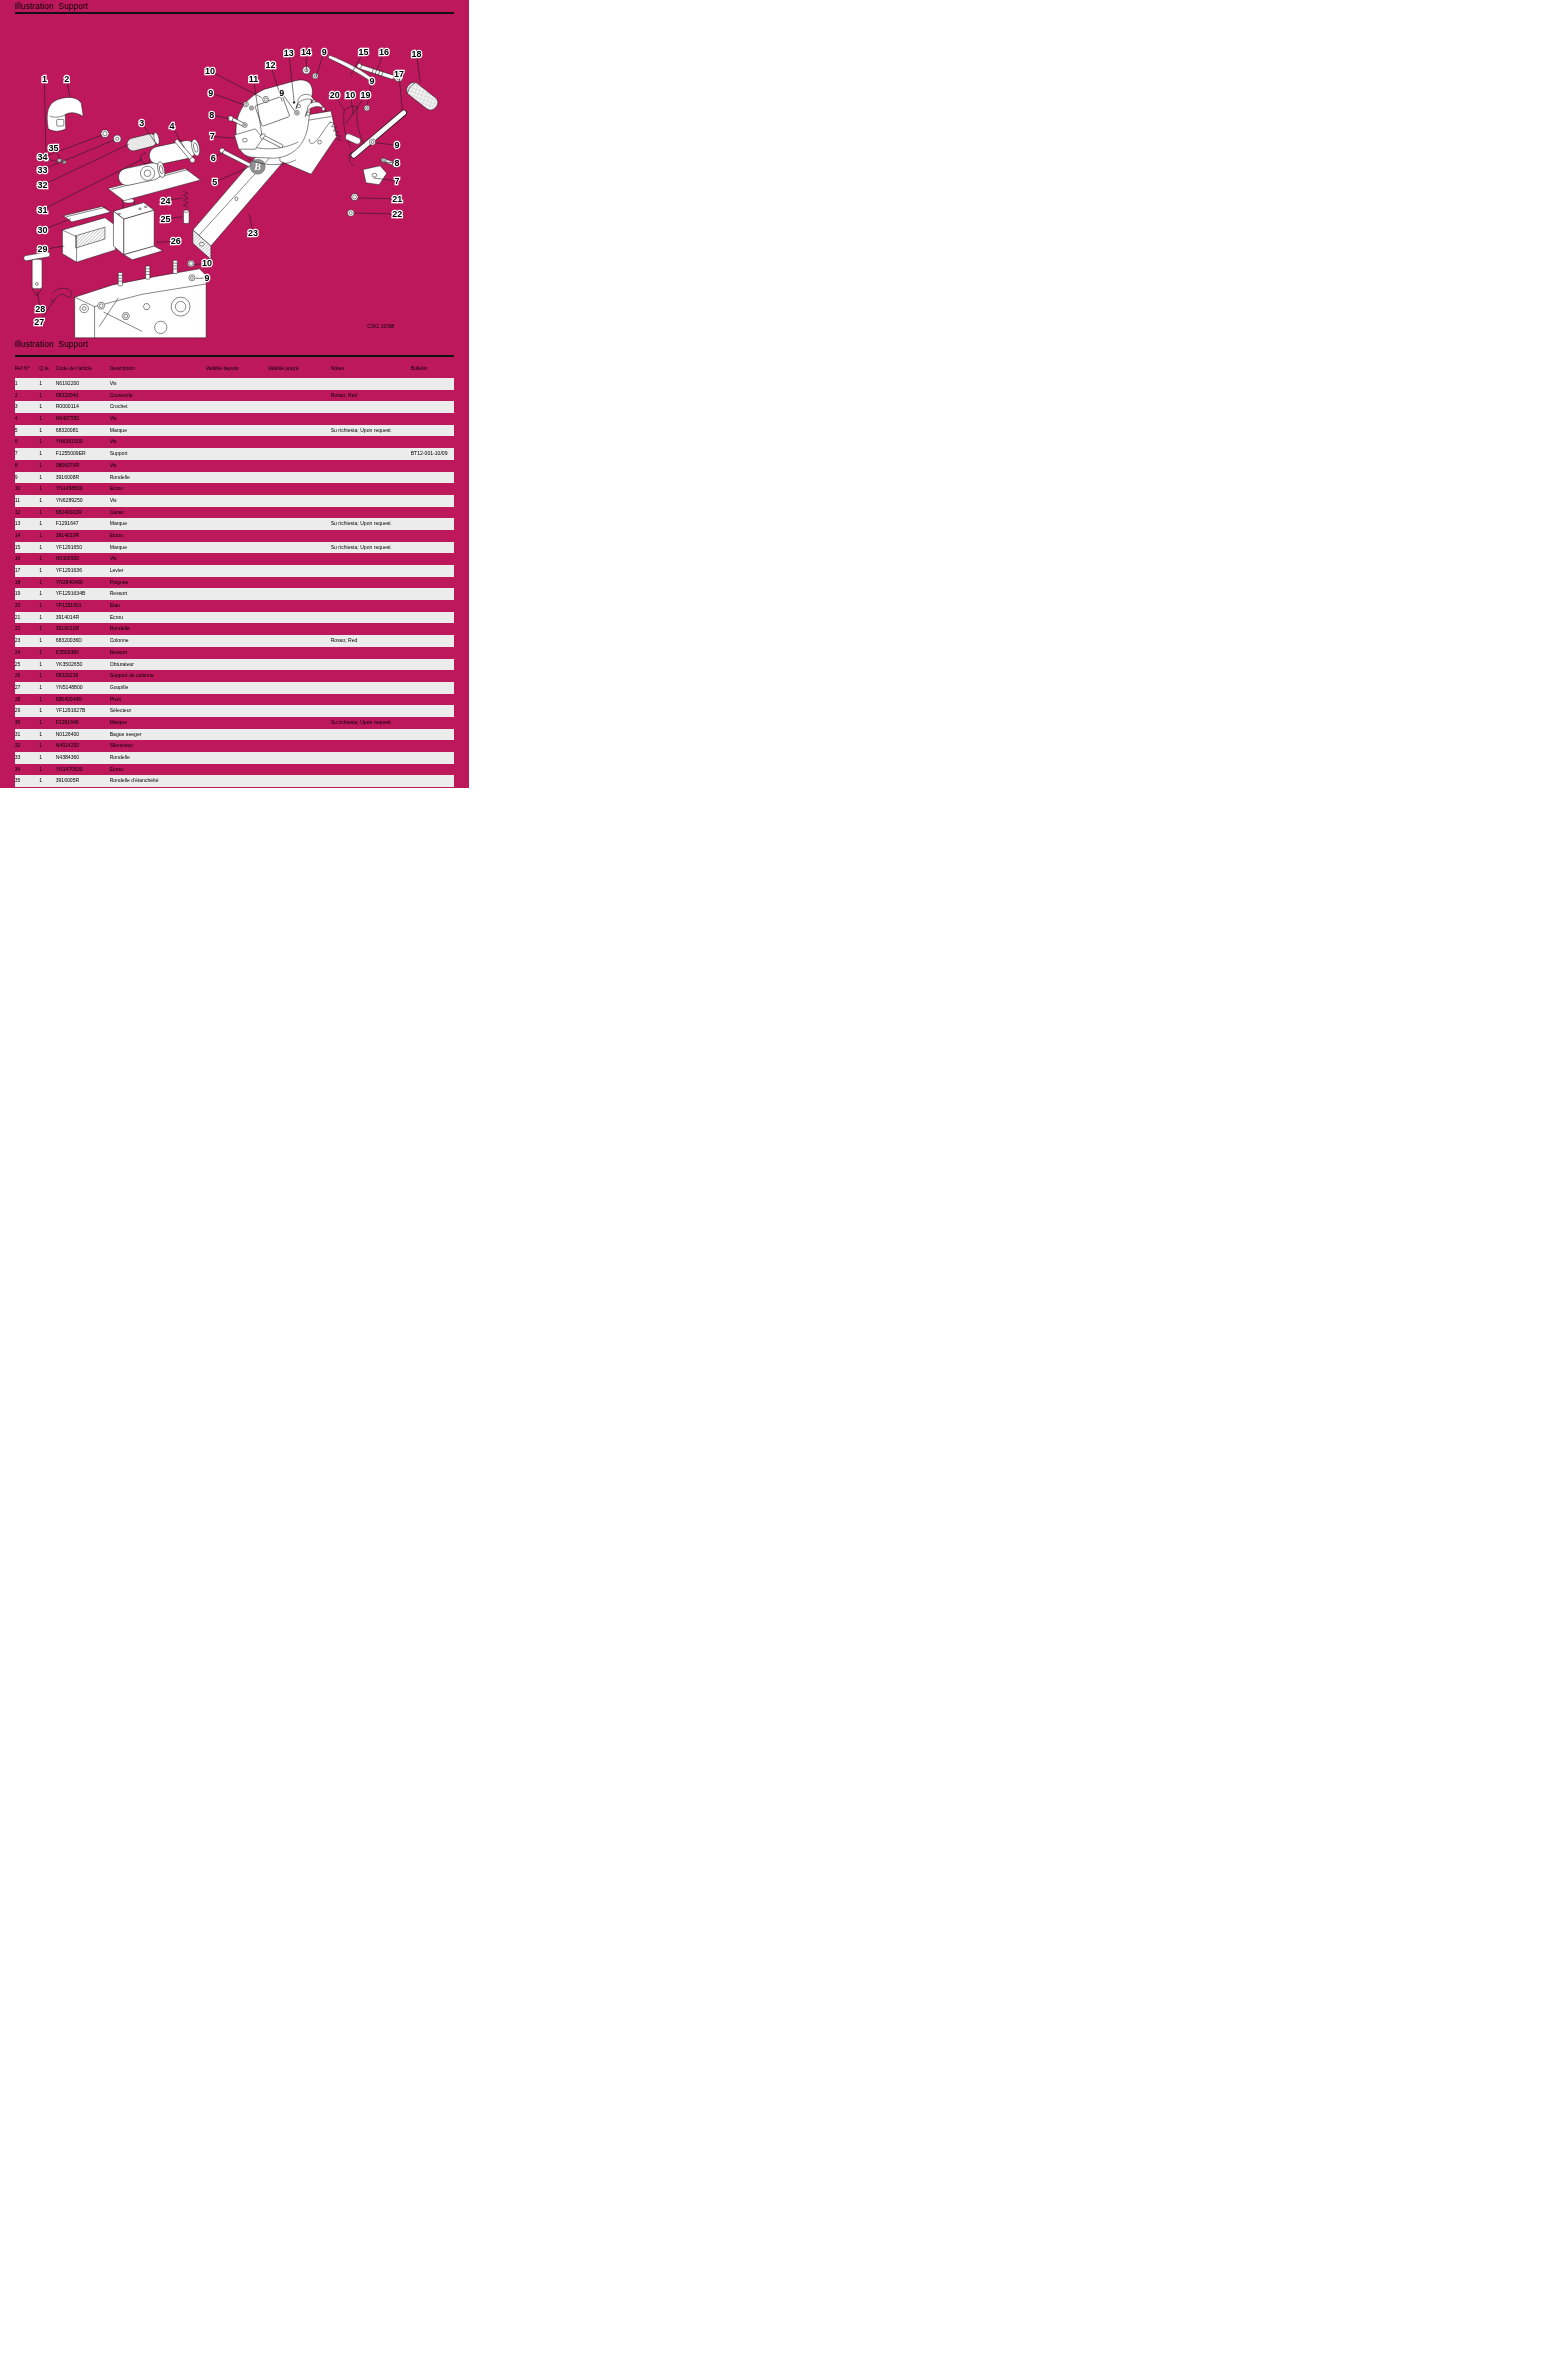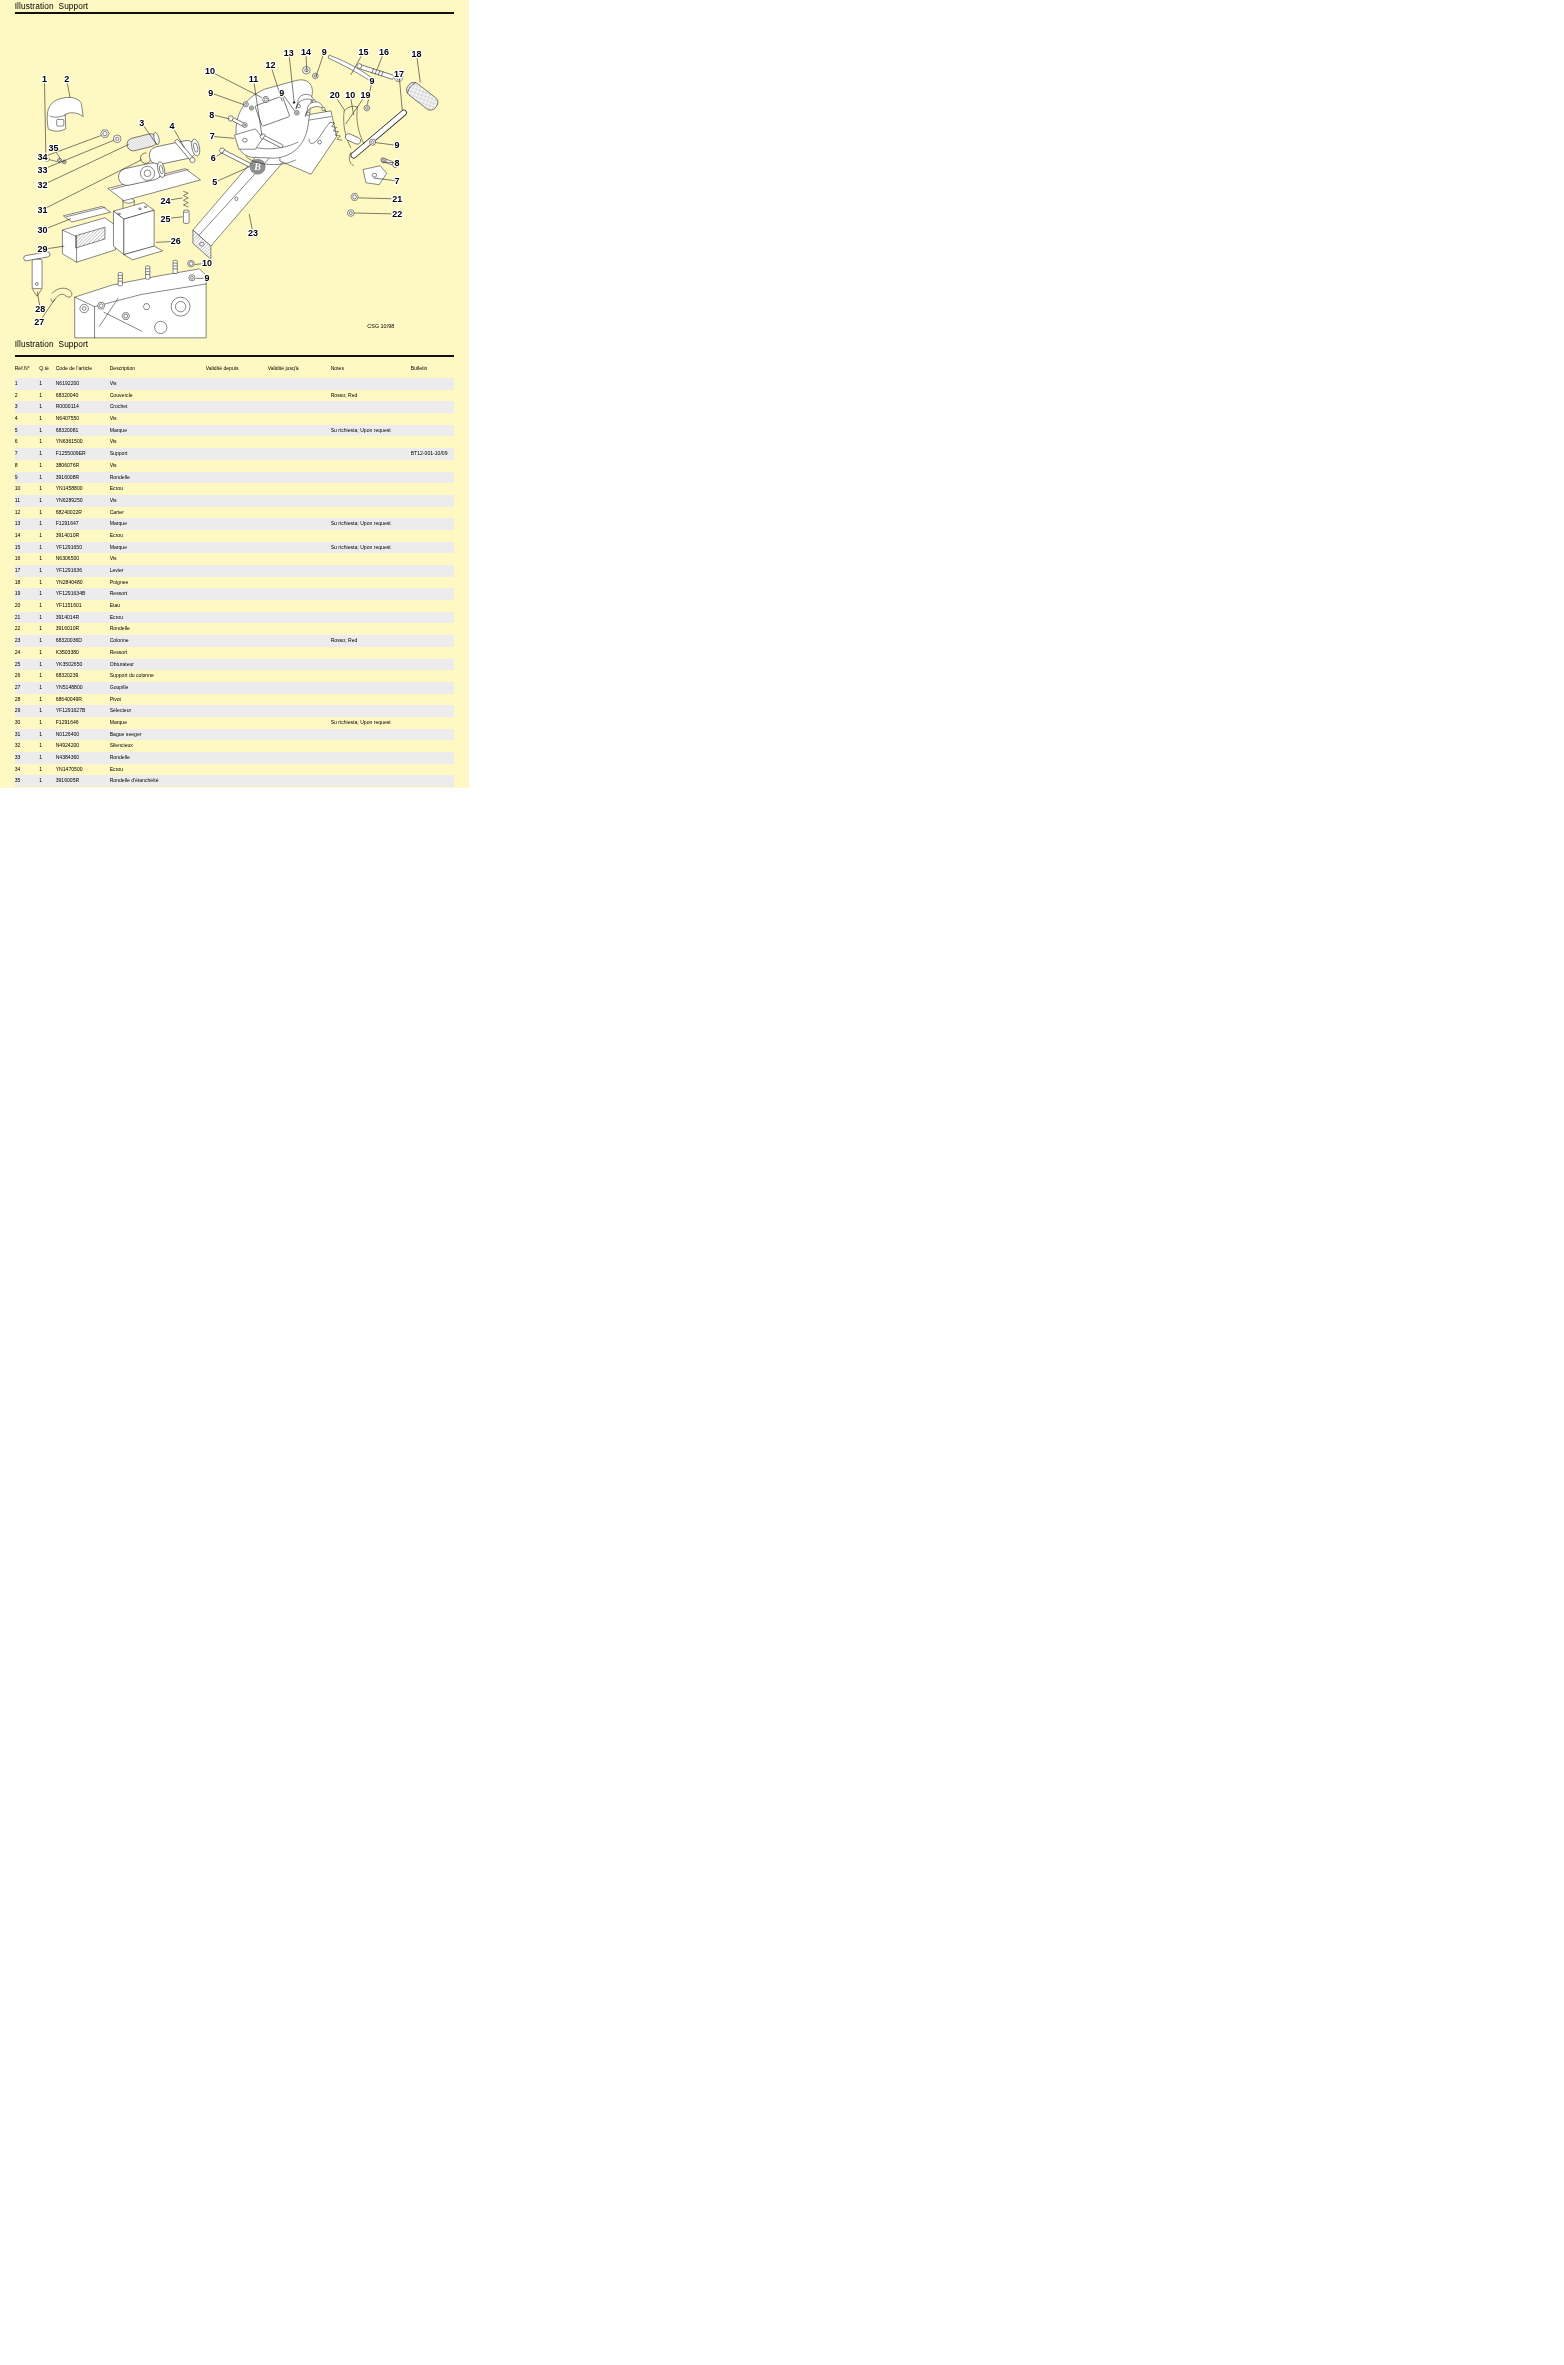--- a/index.html
+++ b/index.html
@@ -1,16 +1,16 @@
 <!DOCTYPE html>
 <html style="--shade: #ececec;font-size:7.6px"><head>
 <meta charset="utf-8">
 <style>
   html,body{margin:0;padding:0;background:#fff;}
-  .page{position:relative;width:469px;height:788px;background:#fef9c3;overflow:hidden;
+  .page{position:relative;width:469px;height:788px;background:#be185d;overflow:hidden;
         font-family:"Liberation Sans", sans-serif;color:#000;}
   .doc-title{position:absolute;left:14.7px;top:1.4px;font-size:8.3px;font-weight:500;
              letter-spacing:0.1px;white-space:pre;}
   .rule{position:absolute;left:14.7px;width:439px;background:#111;}
   .rule-top{top:12.3px;height:1.4px;}
   .rule-mid{top:355px;height:1.9px;}
   .section-title{position:absolute;left:14.7px;top:339px;font-size:8.3px;font-weight:500;
                  letter-spacing:0.1px;white-space:pre;}
   #diagram-svg{position:absolute;left:0;top:0;}
   .p{fill:#fff;stroke:#1a1a1a;stroke-width:1.1;stroke-linejoin:round;}

